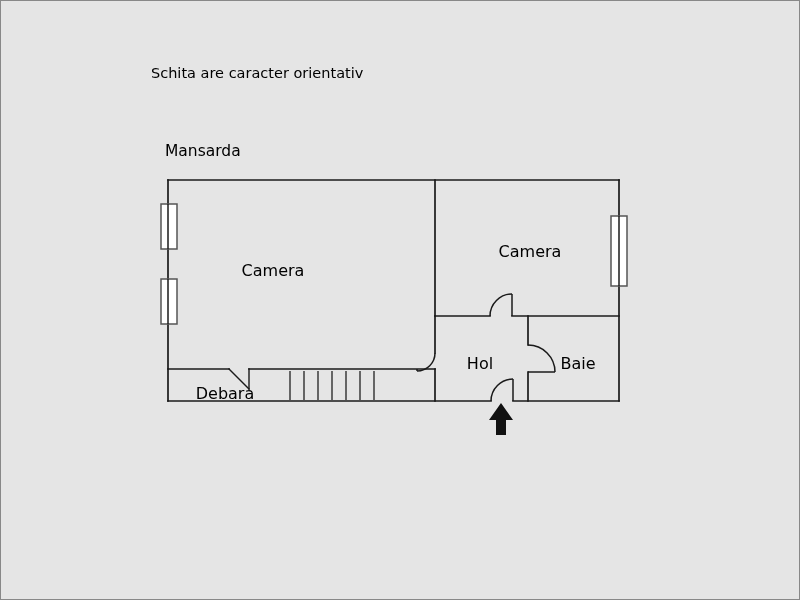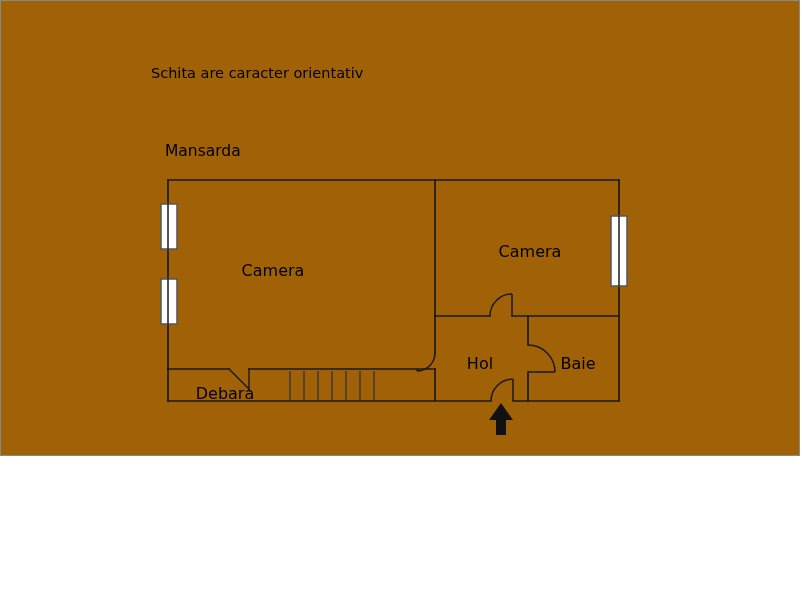--- a/index.html
+++ b/index.html
@@ -10,25 +10,25 @@
   }
   body {
     width: 802px;
     height: 602px;
     font-family: "DejaVu Sans", sans-serif;
     overflow: hidden;
   }
   #page-frame {
     position: relative;
     width: 800px;
-    height: 456px;
+    height: 600px;
     margin: 0;
     border: 1px solid #888888;
     box-sizing: border-box;
-    background: #a16207;
+    background: #e5e5e5;
   }
   #plan-svg {
     position: absolute;
     left: 0;
     top: 0;
     width: 800px;
     height: 600px;
     display: block;
   }
   .note-text {

